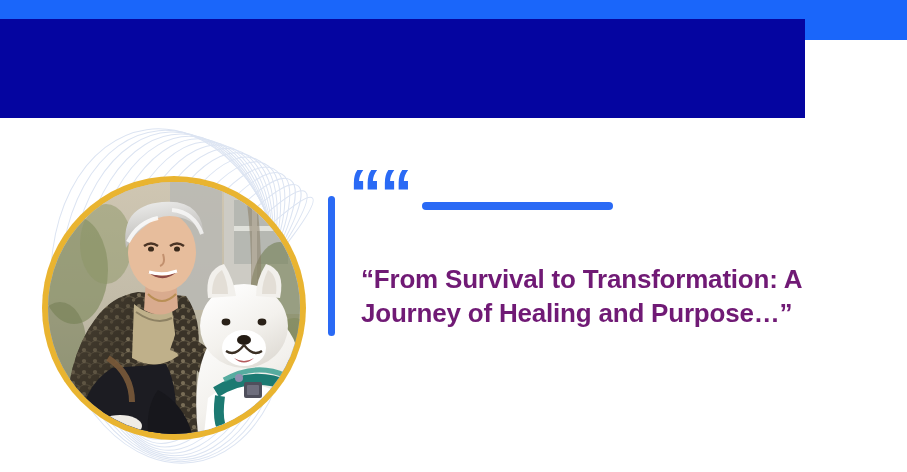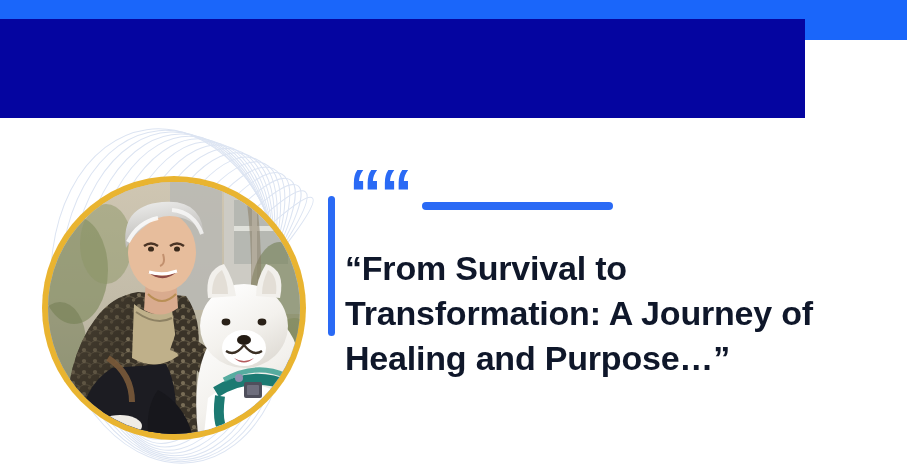--- a/index.html
+++ b/index.html
@@ -100,26 +100,26 @@
     width: 191px;
     height: 8px;
     border-radius: 4px;
     background: #2a6af5;
   }
   #quote-text {
     position: absolute;
     left: 345px;
     top: 246px;
     width: 500px;
-    margin: 0;
+    margin: 16px;
     font-family: "Liberation Sans", sans-serif;
     font-weight: bold;
-    font-size: 34px;
+    font-size: 26px;
     line-height: 1.32;
-    color: #0f172a;
+    color: #701a75;
     letter-spacing: -0.2px;
   }
 </style>
 </head>
 <body>
 
 <div id="banner-light"></div>
 
 <div id="banner-navy"></div>
 

